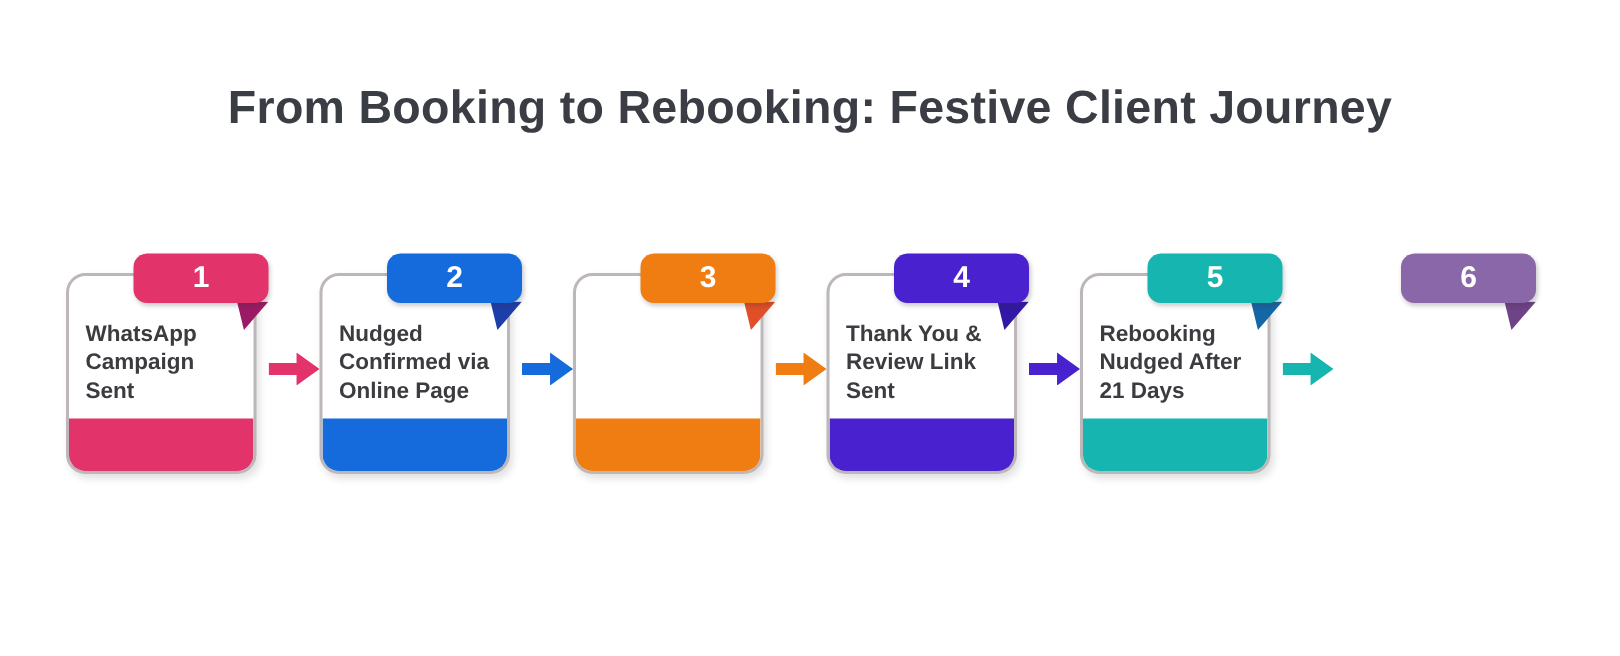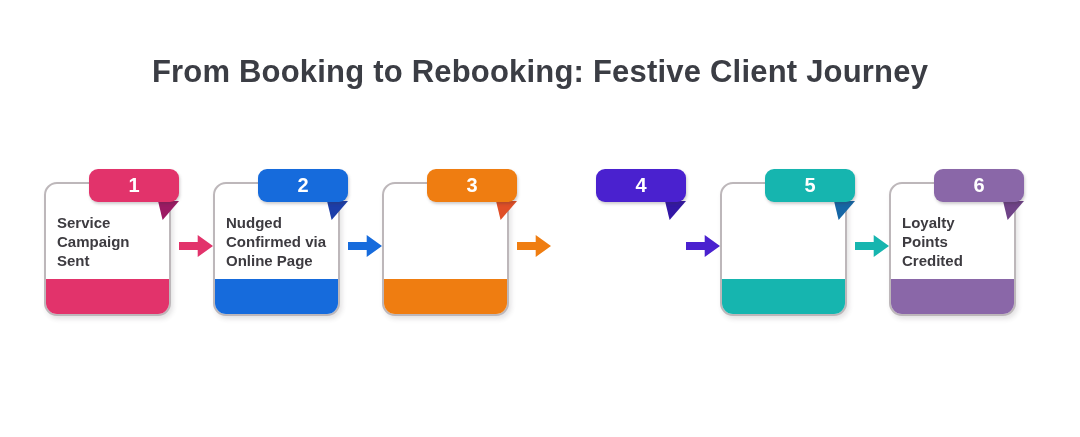--- a/index.html
+++ b/index.html
@@ -121,21 +121,21 @@
 
   <div class="flow-row">
 
     <div class="card">
       <div class="tab" style="background: rgb(226, 51, 107);">
         <span>1</span>
       </div>
       <div class="fold" style="background: rgb(156, 26, 99);"></div>
       <div class="body">
         <div class="content">
-            <div class="label">Service Campaign Sent</div>
+            <div class="label">WhatsApp Campaign Sent</div>
           </div>
         <div class="bar" style="background: rgb(226, 51, 107);"></div>
       </div>
     </div>
 
     <div class="arrow" style="background: rgb(226, 51, 107);"></div>
 
     <div class="card">
       <div class="tab" style="background: rgb(22, 107, 220);">
         <span>2</span>
@@ -161,43 +161,46 @@
       </div>
     </div>
 
     <div class="arrow" style="background: rgb(239, 125, 17);"></div>
 
     <div class="card">
       <div class="tab" style="background: rgb(74, 33, 207);">
         <span>4</span>
       </div>
       <div class="fold" style="background: rgb(51, 23, 165);"></div>
+      <div class="body">
+        <div class="content">
+            <div class="label">Thank You &amp; Review Link Sent</div>
+          </div>
+        <div class="bar" style="background: rgb(74, 33, 207);"></div>
+      </div>
     </div>
 
     <div class="arrow" style="background: rgb(74, 33, 207);"></div>
 
     <div class="card">
       <div class="tab" style="background: rgb(22, 181, 175);">
         <span>5</span>
       </div>
       <div class="fold" style="background: rgb(21, 102, 165);"></div>
       <div class="body">
+        <div class="content">
+            <div class="label">Rebooking Nudged After 21 Days</div>
+          </div>
         <div class="bar" style="background: rgb(22, 181, 175);"></div>
       </div>
     </div>
 
     <div class="arrow" style="background: rgb(22, 181, 175);"></div>
 
     <div class="card">
       <div class="tab" style="background: rgb(138, 103, 168);">
         <span>6</span>
       </div>
       <div class="fold" style="background: rgb(111, 67, 135);"></div>
-      <div class="body">
-        <div class="content">
-            <div class="label">Loyalty Points Credited</div>
-          </div>
-        <div class="bar" style="background: rgb(138, 103, 168);"></div>
-      </div>
     </div>
 
   </div>
 </div>
 
 </body></html>

